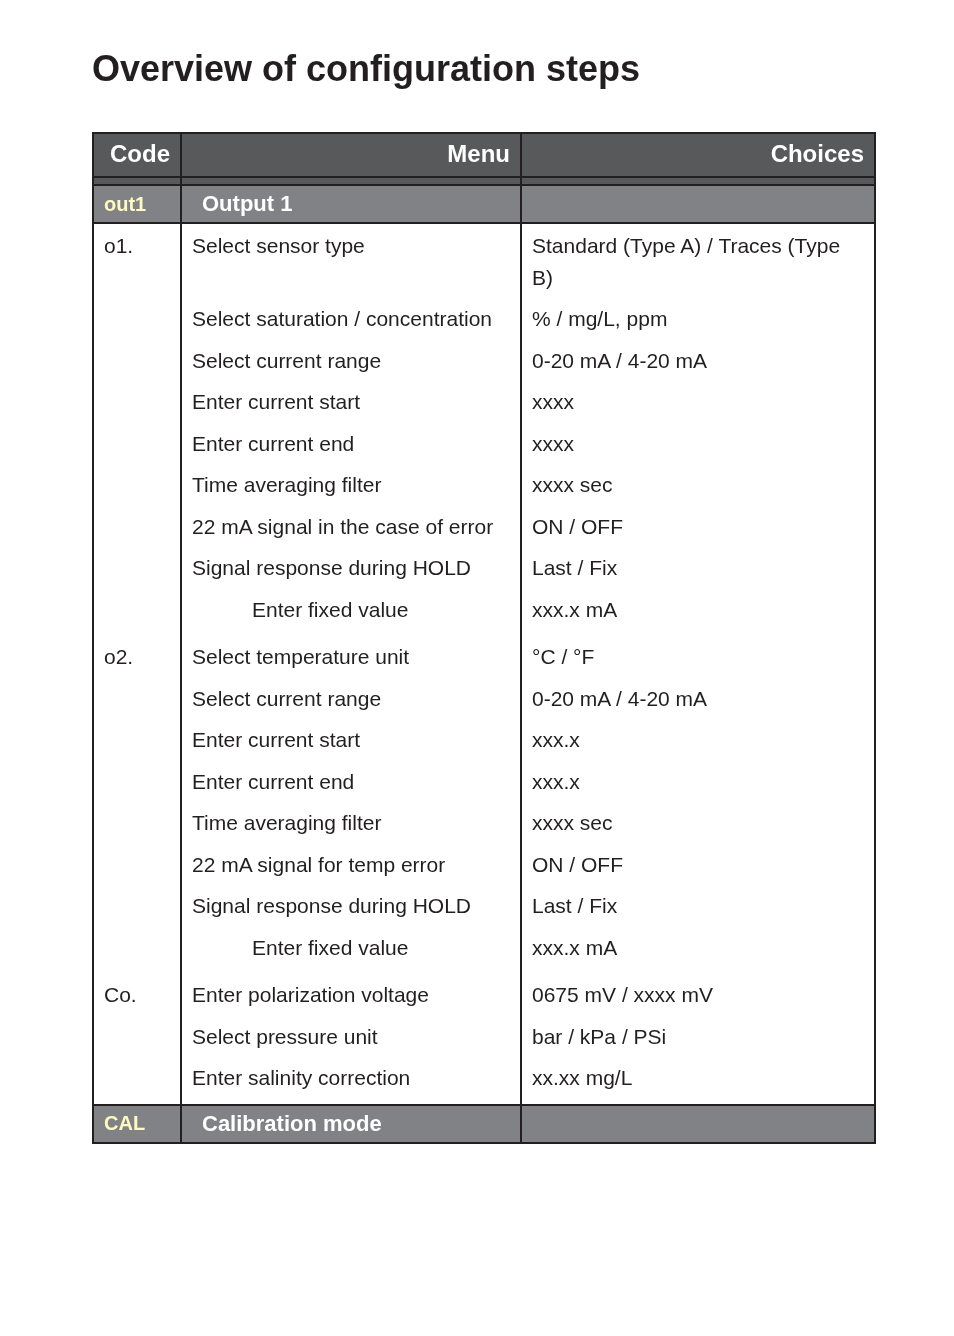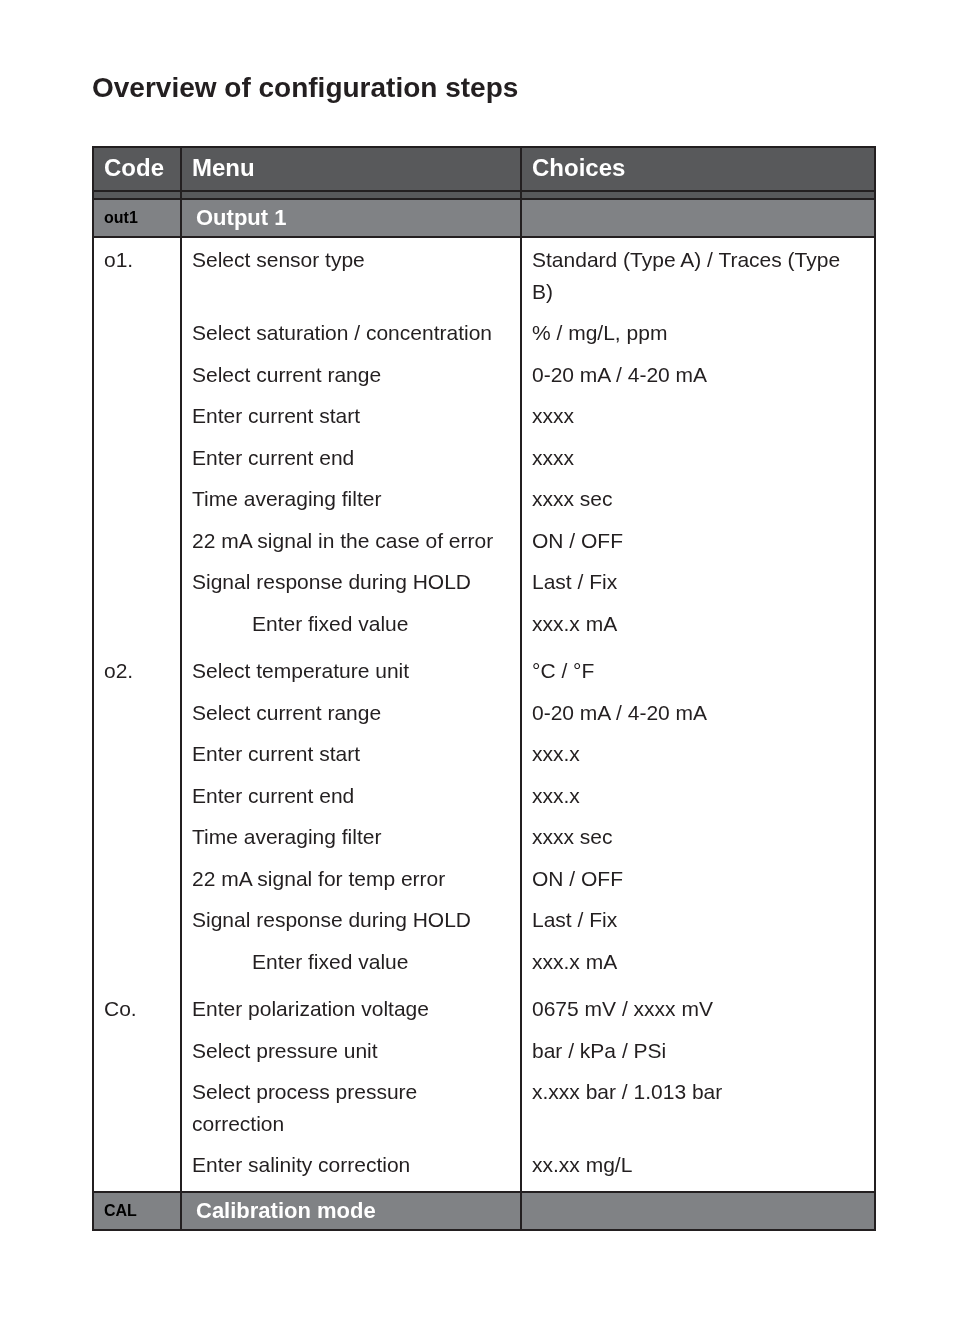--- a/index.html
+++ b/index.html
@@ -5,67 +5,66 @@
   * { margin: 0; padding: 0; box-sizing: border-box; }
   body {
     width: 954px;
     height: 1336px;
     background: #fff;
     font-family: "Myriad Pro", "Segoe UI", Arial, sans-serif;
     color: #231f20;
     padding: 48px 78px 0 92px;
   }
   h1 {
-    font-size: 28px;
+    font-size: 36px;
     font-weight: 700;
     margin-bottom: 42px;
-    margin-top: 24px;
   }
   table {
     width: 100%;
     border-collapse: collapse;
     border: 2px solid #231f20;
     table-layout: fixed;
   }
   col.code  { width: 88px; }
   col.menu  { width: 340px; }
   col.choice{ }
   th {
     background: #58595b;
     color: #fff;
-    text-align: left;
+    text-align: right;
     font-size: 24px;
     font-weight: 700;
     padding: 6px 10px 8px;
     border-right: 2px solid #231f20;
     border-bottom: 2px solid #231f20;
   }
   tr.spacer td {
     background: #58595b;
     height: 8px;
     padding: 0;
     border-right: 2px solid #231f20;
   }
   tr.section td.code {
     background: #808285;
-    color: #000000;
-    font-weight: 700;
-    font-size: 16px;
+    color: #fef9c3;
+    font-weight: 700;
+    font-size: 20px;
     padding: 5px 10px;
     border-right: 2px solid #231f20;
     border-top: 2px solid #231f20;
     border-bottom: 2px solid #231f20;
     vertical-align: middle;
   }
   tr.section td.menu {
     background: #808285;
     color: #fff;
     font-weight: 700;
     font-size: 22px;
-    padding: 5px 14px;
+    padding: 5px 20px;
     border-right: 2px solid #231f20;
     border-top: 2px solid #231f20;
     border-bottom: 2px solid #231f20;
   }
   tr.section td.choice {
     background: #808285;
     border-top: 2px solid #231f20;
     border-bottom: 2px solid #231f20;
   }
   tr.item td {
@@ -201,25 +200,20 @@
       <tr class="item">
         <td class="code">Co.</td>
         <td class="menu">Enter polarization voltage</td>
         <td class="choice">0675 mV / xxxx mV</td>
       </tr>
       <tr class="item">
         <td class="code"></td>
         <td class="menu">Select pressure unit</td>
         <td class="choice">bar / kPa / PSi</td>
       </tr>
-      <tr class="item">
-        <td class="code"></td>
-        <td class="menu">Select process pressure correction</td>
-        <td class="choice">x.xxx bar / 1.013 bar</td>
-      </tr>
       <tr class="item last">
         <td class="code"></td>
         <td class="menu">Enter salinity correction</td>
         <td class="choice">xx.xx mg/L</td>
       </tr>
       <tr class="section">
         <td class="code">CAL</td>
         <td class="menu">Calibration mode</td>
         <td class="choice"></td>
       </tr>

